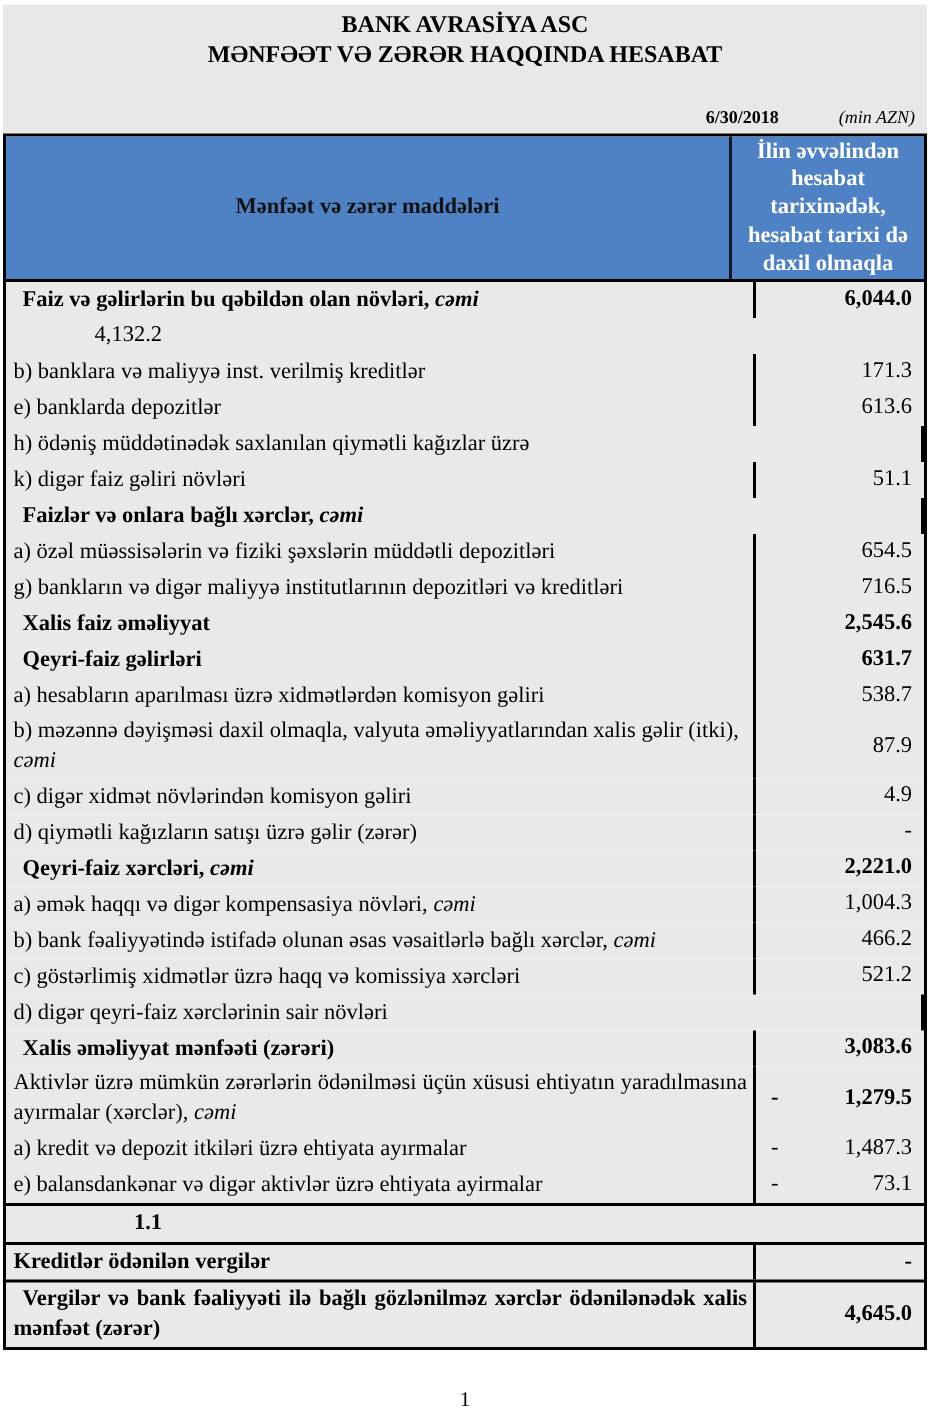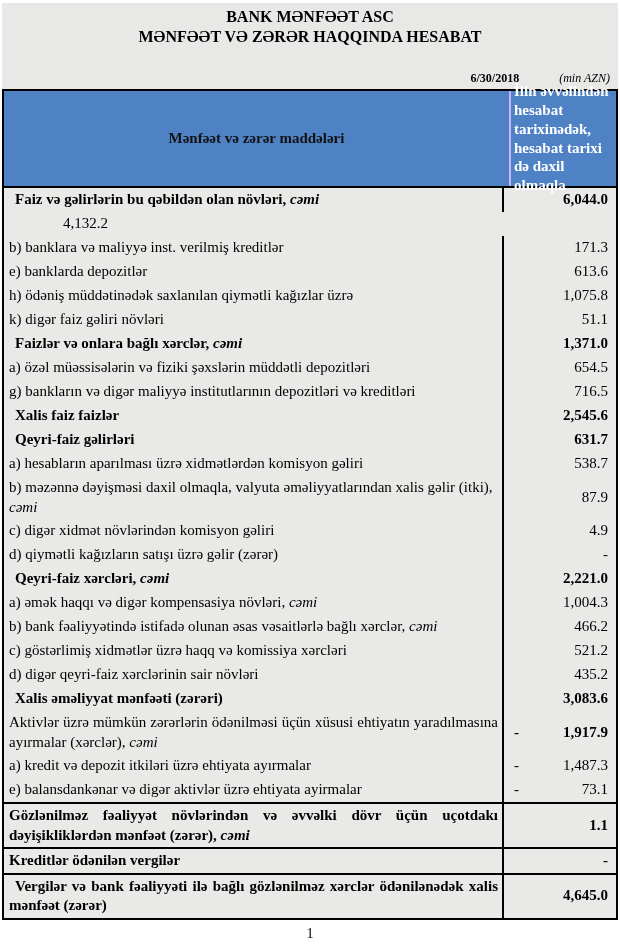--- a/index.html
+++ b/index.html
@@ -23,35 +23,35 @@
     gap: 40px; padding: 2px 8px 1px 0; font-size: 12px; line-height: 18px; margin-top: 20px;
   }
   .date-val { font-weight: bold; }
   .unit-val { font-style: italic; }
 
   .tbl { margin: 0 2px; border: 2px solid #000; }
   .thead {
     display: flex; background: #4e82c5; border-bottom: 2px solid #000; height: 97px;
   }
   .th-label {
-    flex: 1; border-right: 2px solid #c4b5fd;
+    flex: 1; border-right: 2px solid #0f172a;
     display: flex; align-items: center; justify-content: center;
     font-weight: bold; font-size: 15px; color: #121212;
   }
   .th-value {
-    width: 105px; display: flex; align-items: center; justify-content: center;
-    text-align: left; font-weight: bold; font-size: 15px; color: #ffffff;
+    width: 128px; display: flex; align-items: center; justify-content: center;
+    text-align: center; font-weight: bold; font-size: 15px; color: #ffffff;
     padding: 2px 3px; line-height: 1.25;
   }
 
   .row { display: flex; background: #e9e9e7; min-height: 24px; }
   .row.bt { border-top: 2px solid #000; }
   .cell-label {
     flex: 1; border-right: 2px solid #000;
-    display: flex; align-items: flex-start;
+    display: flex; align-items: flex-end;
     padding: 2px 4px 2px 5px; font-size: 15px; line-height: 1.3;
   }
   .lbl { width: 100%; }
   .j .lbl { text-align: justify; }
   .ind .lbl { text-indent: 6px; }
   .b .lbl { font-weight: bold; }
   .sfx { font-style: italic; }
   .cell-value {
     width: 112px; display: flex; align-items: center;
     padding: 2px 8px 2px 10px; font-size: 15px; line-height: 1.3;
@@ -61,21 +61,21 @@
 
   .page-num {
     position: absolute; left: 0; right: 0; bottom: 8px;
     text-align: center; font-size: 14px;
   }
 </style>
 </head>
 <body>
 
 <div class="band">
-  <div class="title-line">BANK MƏNFƏƏT ASC</div>
+  <div class="title-line">BANK AVRASİYA ASC</div>
   <div class="title-line">MƏNFƏƏT VƏ ZƏRƏR HAQQINDA HESABAT</div>
   <div class="date-row">
     <span class="date-val">6/30/2018</span>
     <span class="unit-val">(min AZN)</span>
   </div>
 </div>
 
 <div class="tbl">
   <div class="thead">
     <div class="th-label">Mənfəət və zərər maddələri</div>
@@ -120,46 +120,38 @@
       <span class="minus"></span>
       <span class="num">613.6</span>
     </div>
   </div>
       <div class="row">
     <div class="cell-label">
       <div class="lbl">
         <span class="lbl-main">h) ödəniş müddətinədək saxlanılan qiymətli kağızlar üzrə</span> <span class="sfx lbl-suffix"></span>
       </div>
     </div>
-    <div class="cell-value">
-      <span class="minus"></span>
-      <span class="num">1,075.8</span>
-    </div>
   </div>
       <div class="row">
     <div class="cell-label">
       <div class="lbl">
         <span class="lbl-main">k) digər faiz gəliri növləri</span> <span class="sfx lbl-suffix"></span>
       </div>
     </div>
     <div class="cell-value">
       <span class="minus"></span>
       <span class="num">51.1</span>
     </div>
   </div>
       <div class="row b vb ind">
     <div class="cell-label">
       <div class="lbl">
         <span class="lbl-main">Faizlər və onlara bağlı xərclər,</span> <span class="sfx lbl-suffix">cəmi</span>
       </div>
     </div>
-    <div class="cell-value">
-      <span class="minus"></span>
-      <span class="num">1,371.0</span>
-    </div>
   </div>
       <div class="row">
     <div class="cell-label">
       <div class="lbl">
         <span class="lbl-main">a) özəl müəssisələrin və fiziki şəxslərin müddətli depozitləri</span> <span class="sfx lbl-suffix"></span>
       </div>
     </div>
     <div class="cell-value">
       <span class="minus"></span>
       <span class="num">654.5</span>
@@ -172,21 +164,21 @@
       </div>
     </div>
     <div class="cell-value">
       <span class="minus"></span>
       <span class="num">716.5</span>
     </div>
   </div>
       <div class="row b vb ind">
     <div class="cell-label">
       <div class="lbl">
-        <span class="lbl-main">Xalis faiz faizlər</span> <span class="sfx lbl-suffix"></span>
+        <span class="lbl-main">Xalis faiz əməliyyat</span> <span class="sfx lbl-suffix"></span>
       </div>
     </div>
     <div class="cell-value">
       <span class="minus"></span>
       <span class="num">2,545.6</span>
     </div>
   </div>
       <div class="row b vb ind">
     <div class="cell-label">
       <div class="lbl">
@@ -285,45 +277,41 @@
       <span class="minus"></span>
       <span class="num">521.2</span>
     </div>
   </div>
       <div class="row">
     <div class="cell-label">
       <div class="lbl">
         <span class="lbl-main">d) digər qeyri-faiz xərclərinin sair növləri</span> <span class="sfx lbl-suffix"></span>
       </div>
     </div>
-    <div class="cell-value">
-      <span class="minus"></span>
-      <span class="num">435.2</span>
-    </div>
   </div>
       <div class="row b vb ind">
     <div class="cell-label">
       <div class="lbl">
         <span class="lbl-main">Xalis əməliyyat mənfəəti (zərəri)</span> <span class="sfx lbl-suffix"></span>
       </div>
     </div>
     <div class="cell-value">
       <span class="minus"></span>
       <span class="num">3,083.6</span>
     </div>
   </div>
       <div class="row vb j">
     <div class="cell-label">
       <div class="lbl">
         <span class="lbl-main">Aktivlər üzrə mümkün zərərlərin ödənilməsi üçün xüsusi ehtiyatın yaradılmasına ayırmalar (xərclər),</span> <span class="sfx lbl-suffix">cəmi</span>
       </div>
     </div>
     <div class="cell-value">
       <span class="minus">-</span>
-      <span class="num">1,917.9</span>
+      <span class="num">1,279.5</span>
     </div>
   </div>
       <div class="row">
     <div class="cell-label">
       <div class="lbl">
         <span class="lbl-main">a) kredit və depozit itkiləri üzrə ehtiyata ayırmalar</span> <span class="sfx lbl-suffix"></span>
       </div>
     </div>
     <div class="cell-value">
       <span class="minus">-</span>
@@ -335,25 +323,20 @@
       <div class="lbl">
         <span class="lbl-main">e) balansdankənar və digər aktivlər üzrə ehtiyata ayirmalar</span> <span class="sfx lbl-suffix"></span>
       </div>
     </div>
     <div class="cell-value">
       <span class="minus">-</span>
       <span class="num">73.1</span>
     </div>
   </div>
       <div class="row b vb j bt">
-    <div class="cell-label">
-      <div class="lbl">
-        <span class="lbl-main">Gözlənilməz fəaliyyət növlərindən və əvvəlki dövr üçün uçotdakı dəyişikliklərdən mənfəət (zərər),</span> <span class="sfx lbl-suffix">cəmi</span>
-      </div>
-    </div>
     <div class="cell-value">
       <span class="minus"></span>
       <span class="num">1.1</span>
     </div>
   </div>
       <div class="row b vb bt">
     <div class="cell-label">
       <div class="lbl">
         <span class="lbl-main">Kreditlər ödənilən vergilər</span> <span class="sfx lbl-suffix"></span>
       </div>

